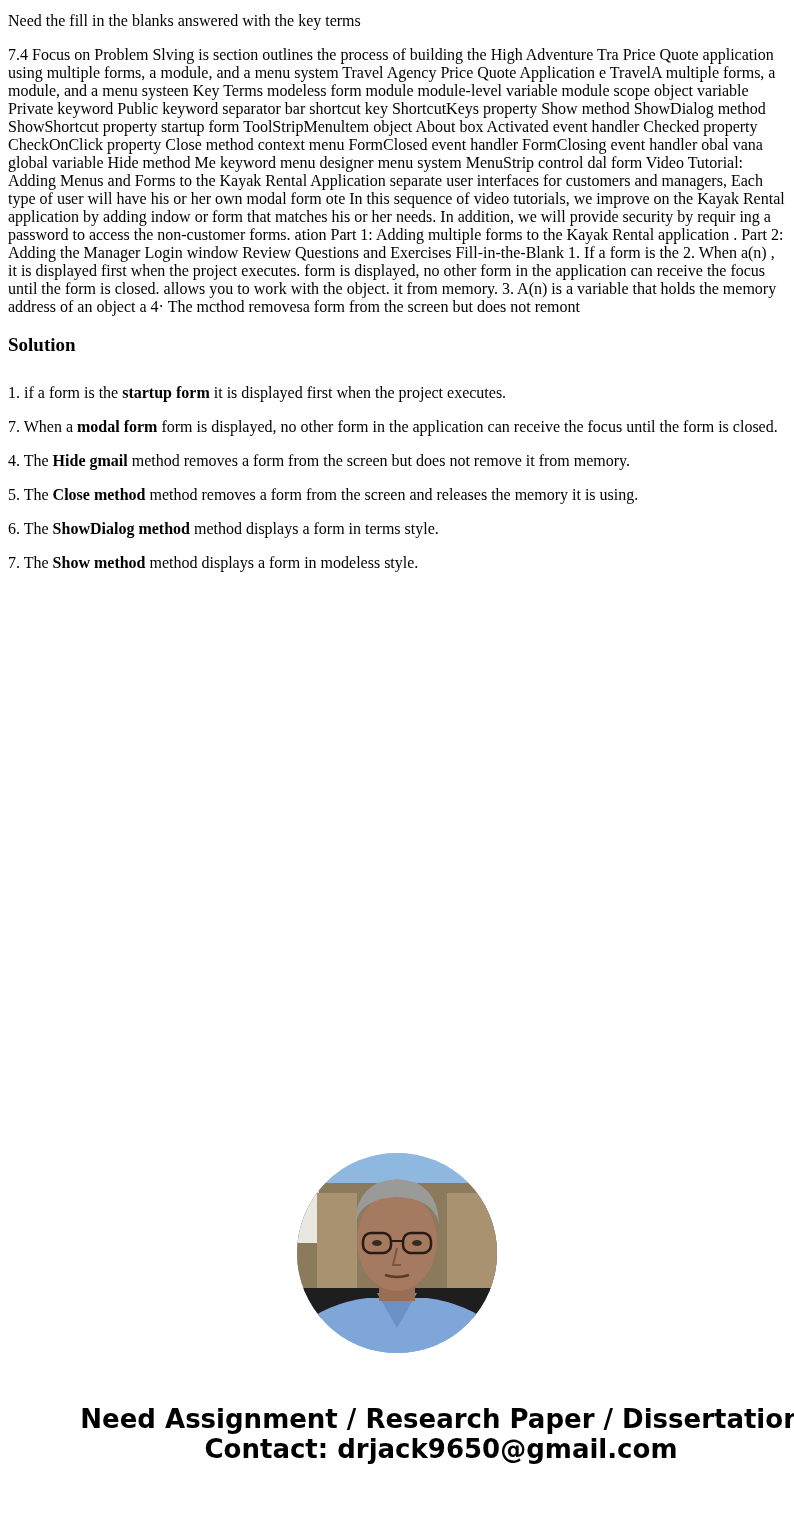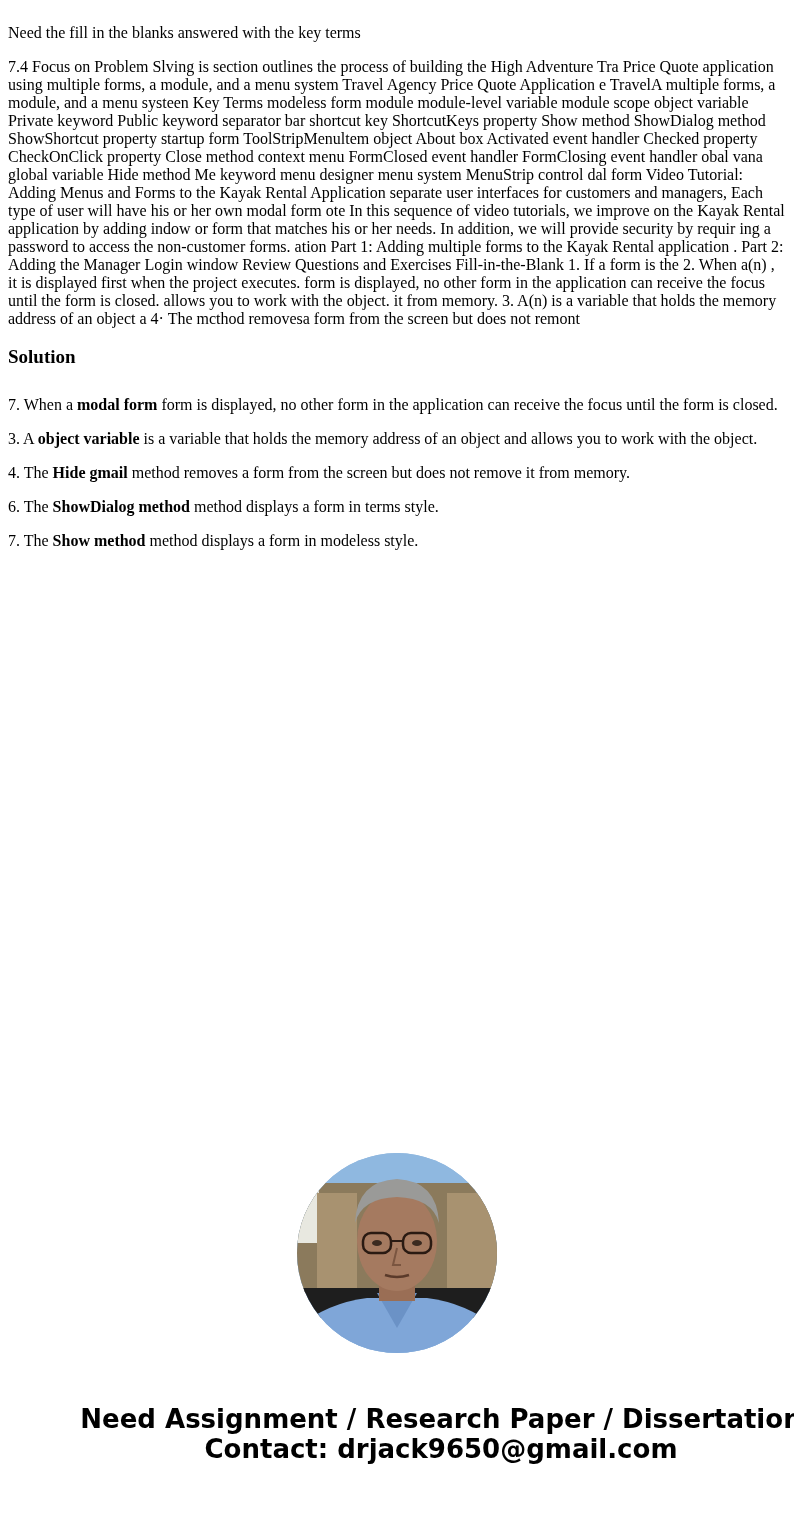--- a/index.html
+++ b/index.html
@@ -8,21 +8,21 @@
       height: 1523px;
       position: relative;
       font-family: "Liberation Serif", serif;
       color: #000000;
       font-size: 16px;
       line-height: 18px;
       overflow: hidden;
     }
     .content { padding: 8px 8px 0 8px; }
     p { margin: 0 0 16px 0; }
-    .question { margin-top: 16px; }
+    .question { margin-top: 4px; }
     h2 {
       font-family: "Liberation Serif", serif;
       font-size: 19px;
       font-weight: bold;
       margin: 18px 0 28px 0;
       line-height: 22px;
     }
     .answer { margin: 0 0 16px 0; }
     .answer b { font-weight: bold; }
     .avatar {
@@ -53,23 +53,24 @@
   </style>
 </head>
 <body>
 
 <div class="content">
   <p class="question">Need the fill in the blanks answered with the key terms</p>
   <p class="question">7.4 Focus on Problem Slving is section outlines the process of building the High Adventure Tra Price Quote application using multiple forms, a module, and a menu system Travel Agency Price Quote Application e TravelA multiple forms, a module, and a menu systeen Key Terms modeless form module module-level variable module scope object variable Private keyword Public keyword separator bar shortcut key ShortcutKeys property Show method ShowDialog method ShowShortcut property startup form ToolStripMenultem object About box Activated event handler Checked property CheckOnClick property Close method context menu FormClosed event handler FormClosing event handler obal vana global variable Hide method Me keyword menu designer menu system MenuStrip control dal form Video Tutorial: Adding Menus and Forms to the Kayak Rental Application separate user interfaces for customers and managers, Each type of user will have his or her own modal form ote In this sequence of video tutorials, we improve on the Kayak Rental application by adding indow or form that matches his or her needs. In addition, we will provide security by requir ing a password to access the non-customer forms. ation Part 1: Adding multiple forms to the Kayak Rental application . Part 2: Adding the Manager Login window Review Questions and Exercises Fill-in-the-Blank 1. If a form is the 2. When a(n) , it is displayed first when the project executes. form is displayed, no other form in the application can receive the focus until the form is closed. allows you to work with the object. it from memory. 3. A(n) is a variable that holds the memory address of an object a 4· The mcthod removesa form from the screen but does not remont</p>
 
   <h2>Solution</h2>
 
+  <p class="answer"><span>1. if a form is the </span><b>startup form</b><span> it is displayed first when the project executes.</span></p>
   <p class="answer"><span>7. When a </span><b>modal form</b><span> form is displayed, no other form in the application can receive the focus until the form is closed.</span></p>
-  <p class="answer"><span>3. A </span><b>object variable</b><span> is a variable that holds the memory address of an object and allows you to work with the object.</span></p>
   <p class="answer"><span>4. The </span><b>Hide gmail</b><span> method removes a form from the screen but does not remove it from memory.</span></p>
+  <p class="answer"><span>5. The </span><b>Close method</b><span> method removes a form from the screen and releases the memory it is using.</span></p>
   <p class="answer"><span>6. The </span><b>ShowDialog method</b><span> method displays a form in terms style.</span></p>
   <p class="answer"><span>7. The </span><b>Show method</b><span> method displays a form in modeless style.</span></p>
 </div>
 
 <div class="avatar">
   <svg width="200" height="200" viewBox="0 0 200 200">
     <rect x="0" y="0" width="200" height="200" fill="#8fb8e0"></rect>
     <rect x="0" y="30" width="200" height="110" fill="#8b7a5c"></rect>
     <rect x="0" y="30" width="22" height="60" fill="#e8e8e0"></rect>
     <rect x="20" y="40" width="40" height="95" fill="#a89270"></rect>

